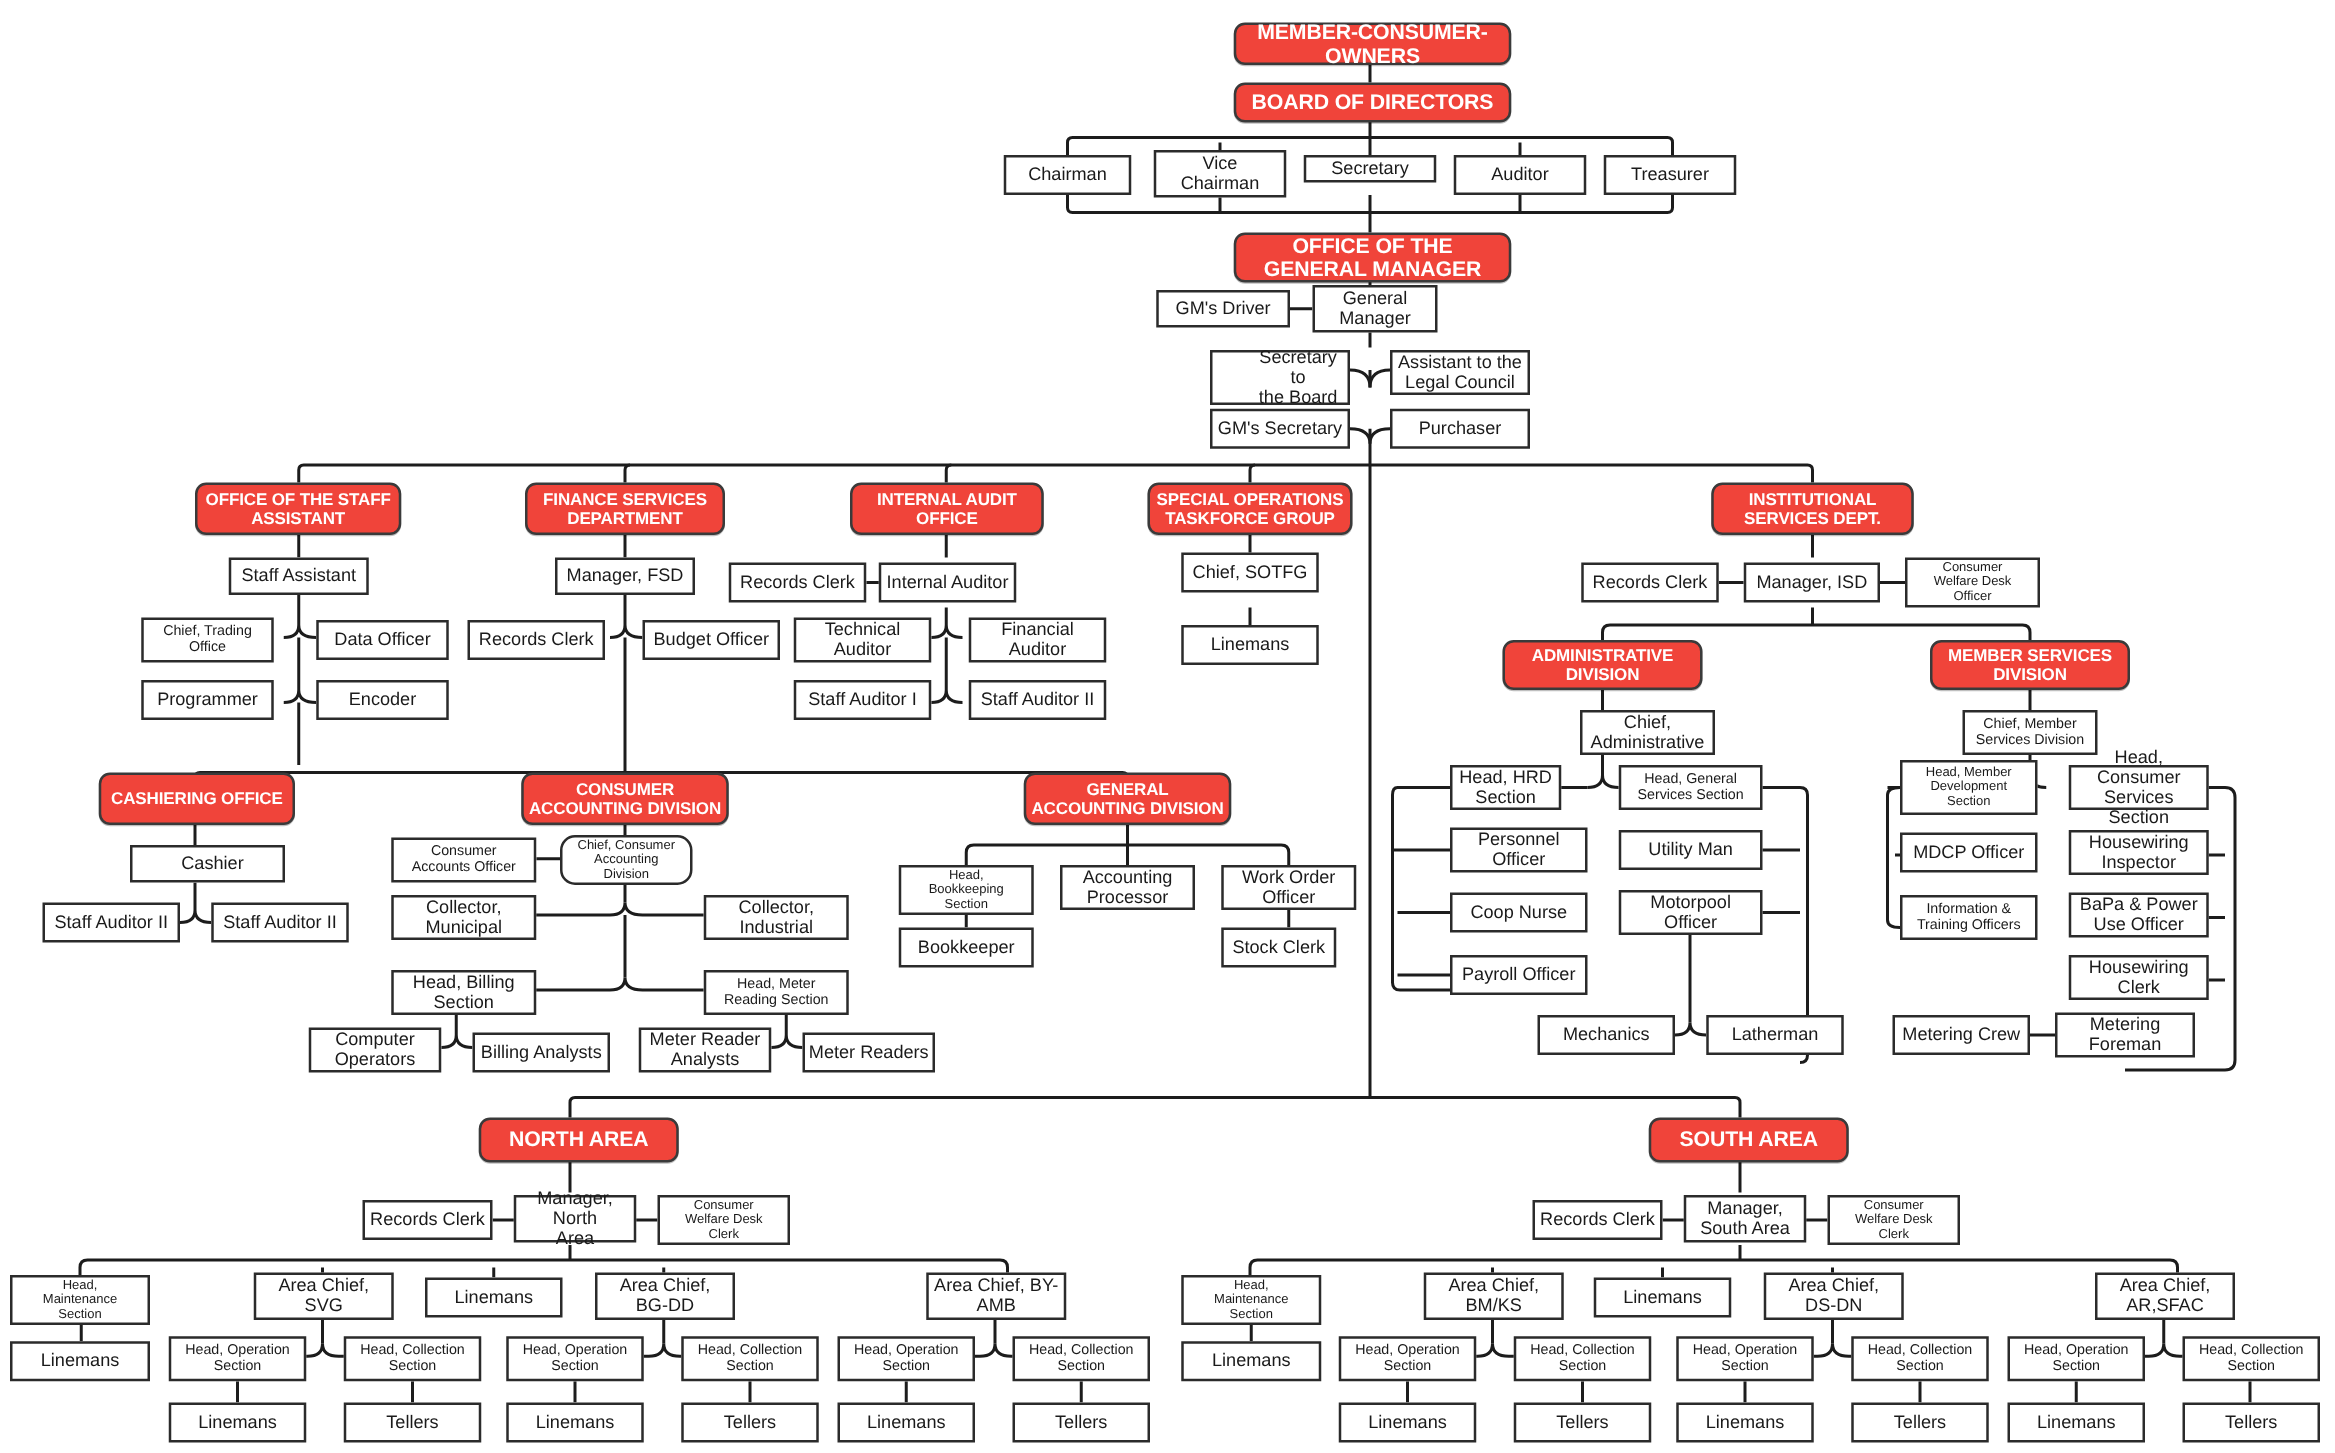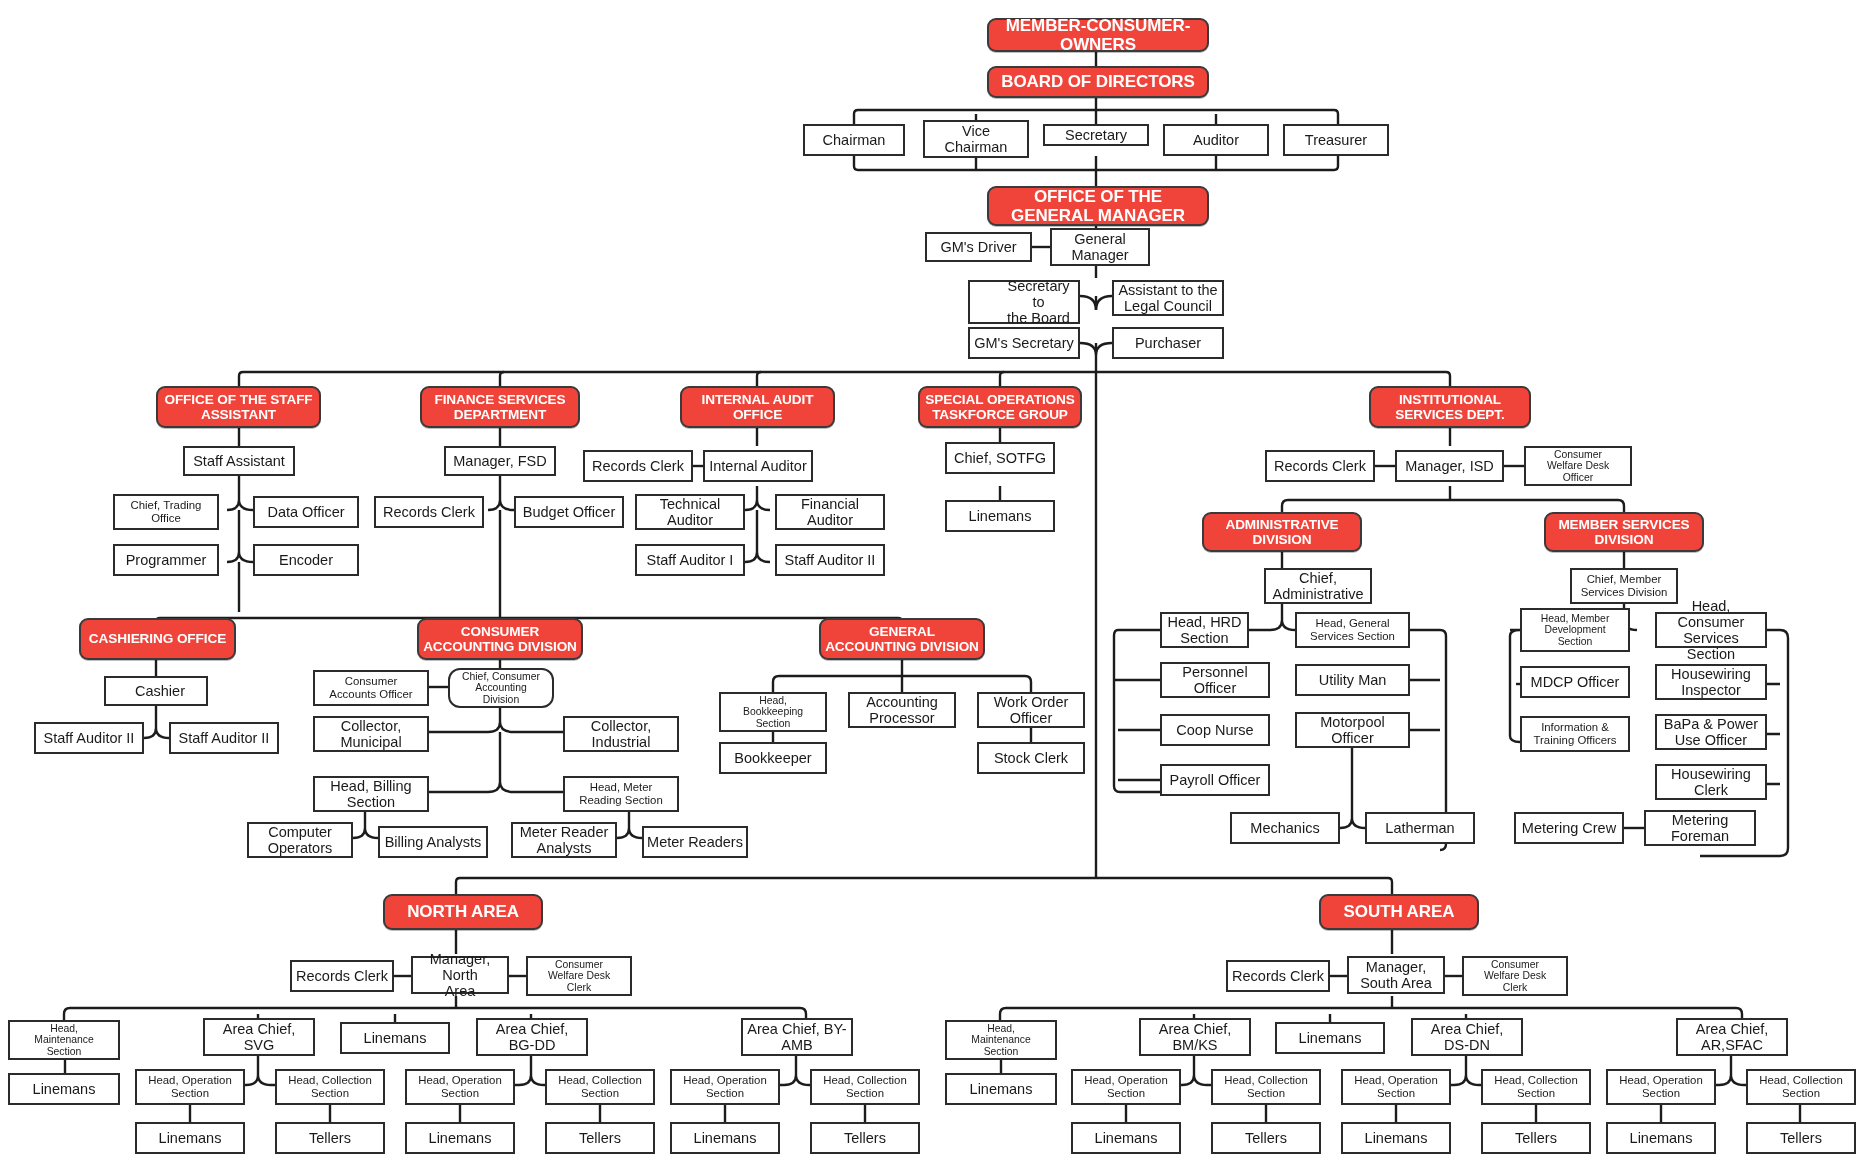--- a/index.html
+++ b/index.html
@@ -265,21 +265,21 @@
   <div class="node plain" style="left:775px; top:494px; width:110px; height:36px; white-space:pre-line;">Financial
 Auditor</div>
   <div class="node plain" style="left:635px; top:544px; width:110px; height:32px;">Staff Auditor I</div>
   <div class="node plain" style="left:775px; top:544px; width:110px; height:32px;">Staff Auditor II</div>
 
   <div class="node red" style="left:918px; top:386px; width:164px; height:42px;">SPECIAL OPERATIONS TASKFORCE GROUP</div>
   <div class="node plain" style="left:945px; top:442px; width:110px; height:32px;">Chief, SOTFG</div>
   <div class="node plain" style="left:945px; top:500px; width:110px; height:32px;">Linemans</div>
 
   <div class="node red" style="left:79px; top:618px; width:157px; height:42px;">CASHIERING OFFICE</div>
-  <div class="node plain" style="left:104px; top:676px; width:104px; height:30px;padding-left:10px;">Cashier</div>
+  <div class="node plain" style="left:104px; top:676px; width:124px; height:30px;padding-left:10px;">Cashier</div>
   <div class="node plain" style="left:34px; top:722px; width:110px; height:32px;">Staff Auditor II</div>
   <div class="node plain" style="left:169px; top:722px; width:110px; height:32px;">Staff Auditor II</div>
 
   <div class="node red" style="left:417px; top:618px; width:166px; height:42px;">CONSUMER ACCOUNTING DIVISION</div>
   <div class="node plain sm" style="left:313px; top:670px; width:116px; height:36px; white-space:pre-line;">Consumer
 Accounts Officer</div>
   <div class="node plain xs" style="left:448px; top:668px; width:106px; height:40px; white-space:pre-line;border-radius:12px;">Chief, Consumer
 Accounting
 Division</div>
   <div class="node plain" style="left:313px; top:716px; width:116px; height:36px; white-space:pre-line;">Collector,
@@ -299,21 +299,21 @@
 
   <div class="node red" style="left:819px; top:618px; width:166px; height:42px;">GENERAL ACCOUNTING DIVISION</div>
   <div class="node plain xs" style="left:719px; top:692px; width:108px; height:40px; white-space:pre-line;">Head,
 Bookkeeping
 Section</div>
   <div class="node plain" style="left:848px; top:692px; width:108px; height:36px; white-space:pre-line;">Accounting
 Processor</div>
   <div class="node plain" style="left:977px; top:692px; width:108px; height:36px; white-space:pre-line;">Work Order
 Officer</div>
   <div class="node plain" style="left:719px; top:742px; width:108px; height:32px;">Bookkeeper</div>
-  <div class="node plain" style="left:977px; top:742px; width:108px; height:32px;text-align:right;">Stock Clerk</div>
+  <div class="node plain" style="left:977px; top:742px; width:92px; height:32px;text-align:right;">Stock Clerk</div>
 
   <div class="node red" style="left:1369px; top:386px; width:162px; height:42px;">INSTITUTIONAL SERVICES DEPT.</div>
   <div class="node plain" style="left:1265px; top:450px; width:110px; height:32px;">Records Clerk</div>
   <div class="node plain" style="left:1395px; top:450px; width:109px; height:32px;">Manager, ISD</div>
   <div class="node plain xs" style="left:1524px; top:446px; width:108px; height:40px; white-space:pre-line;">Consumer
 Welfare Desk
 Officer</div>
 
   <div class="node red" style="left:1202px; top:512px; width:160px; height:40px;">ADMINISTRATIVE DIVISION</div>
   <div class="node plain" style="left:1228px; top:568px; width:108px; height:36px; white-space:pre-line;margin-left:36px;">Chief,

